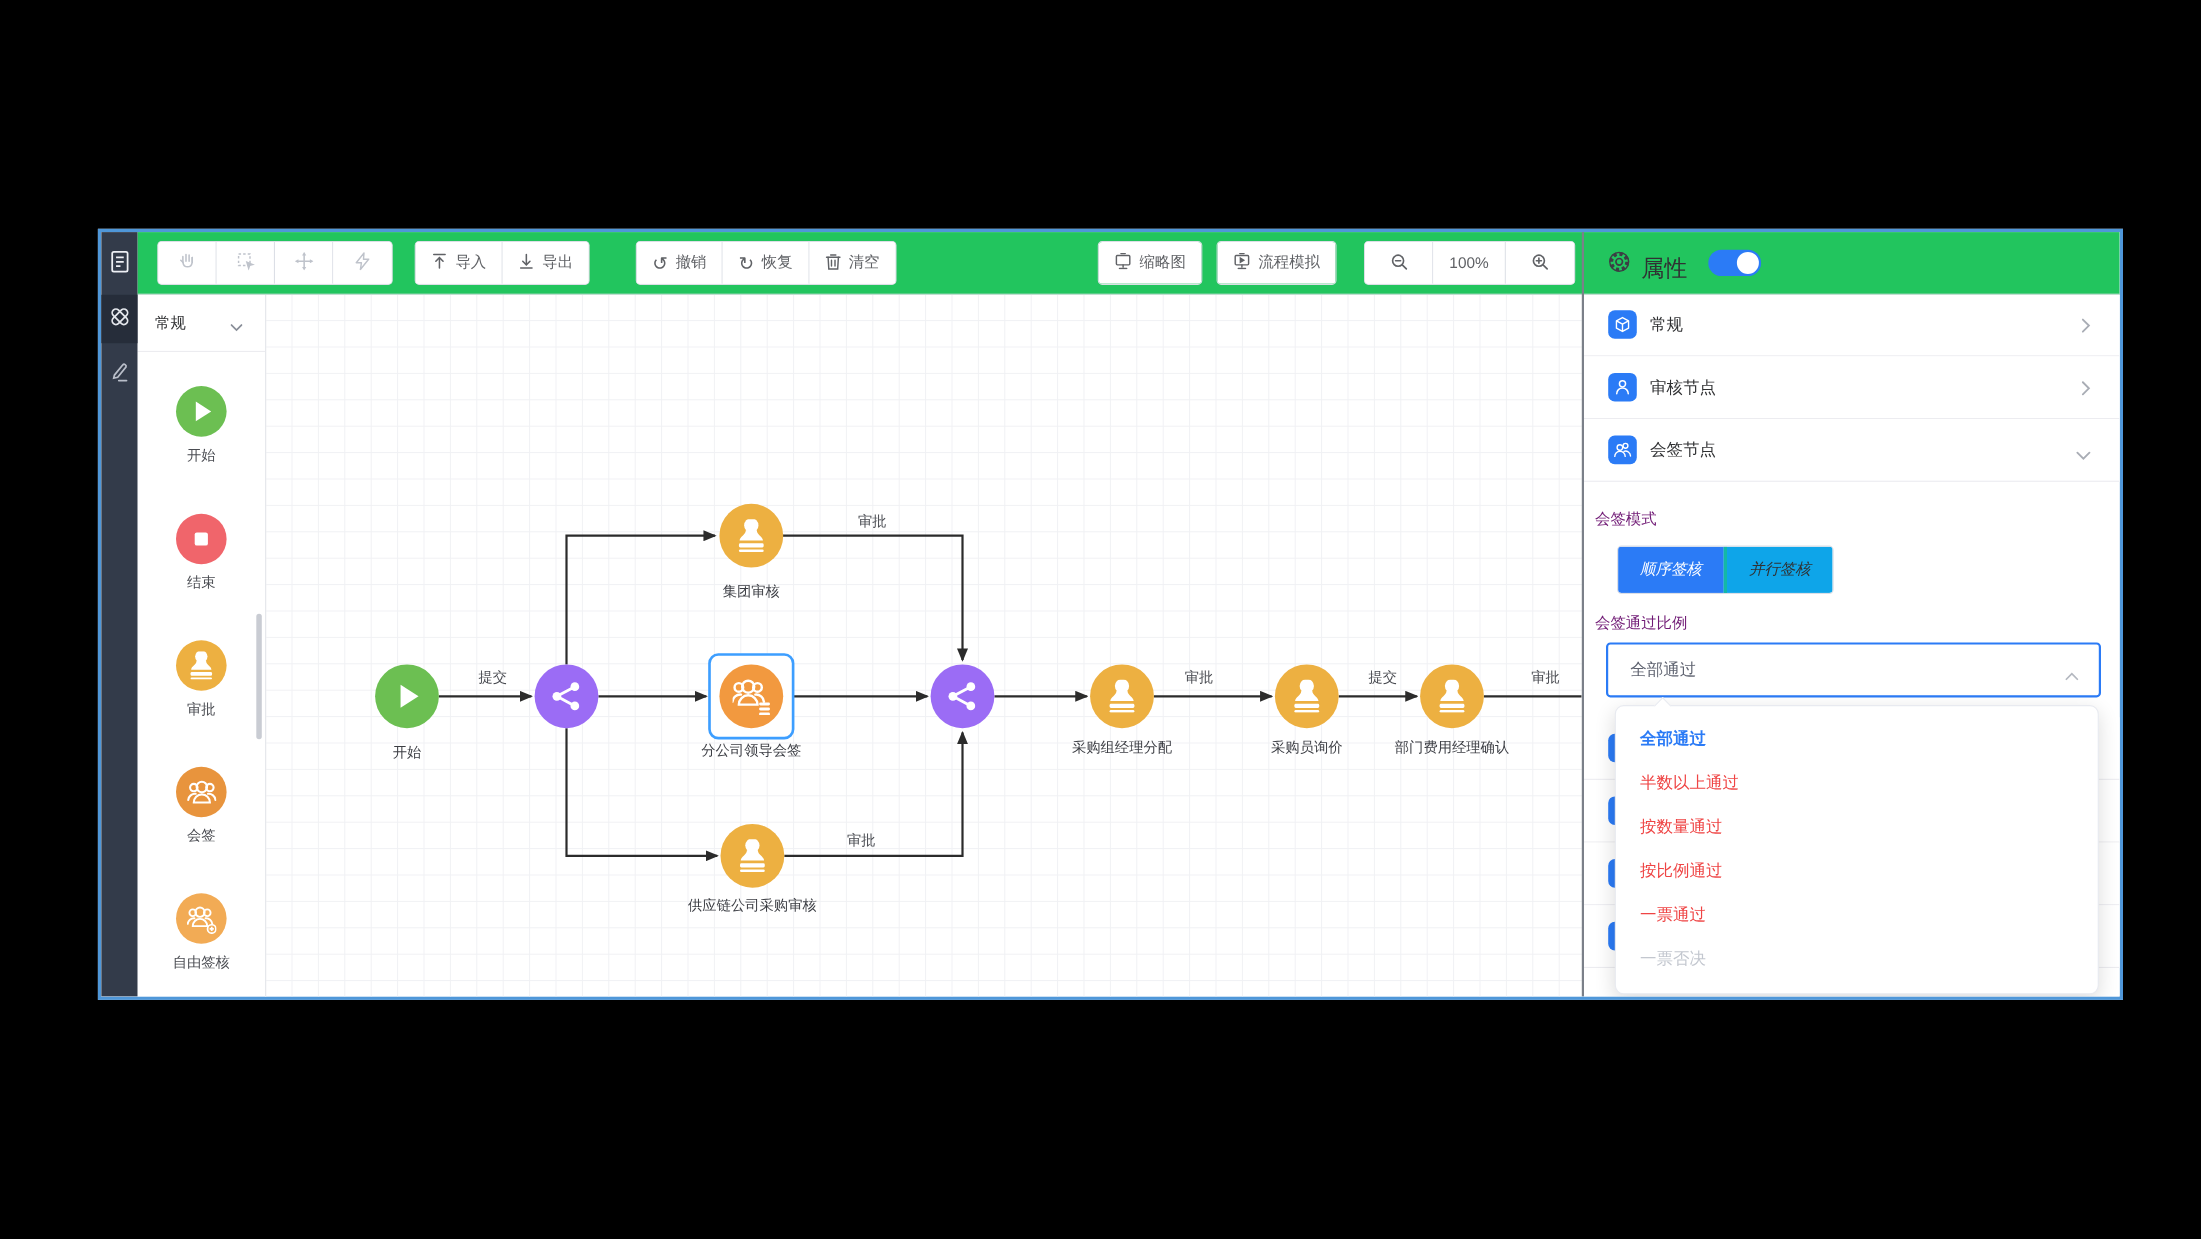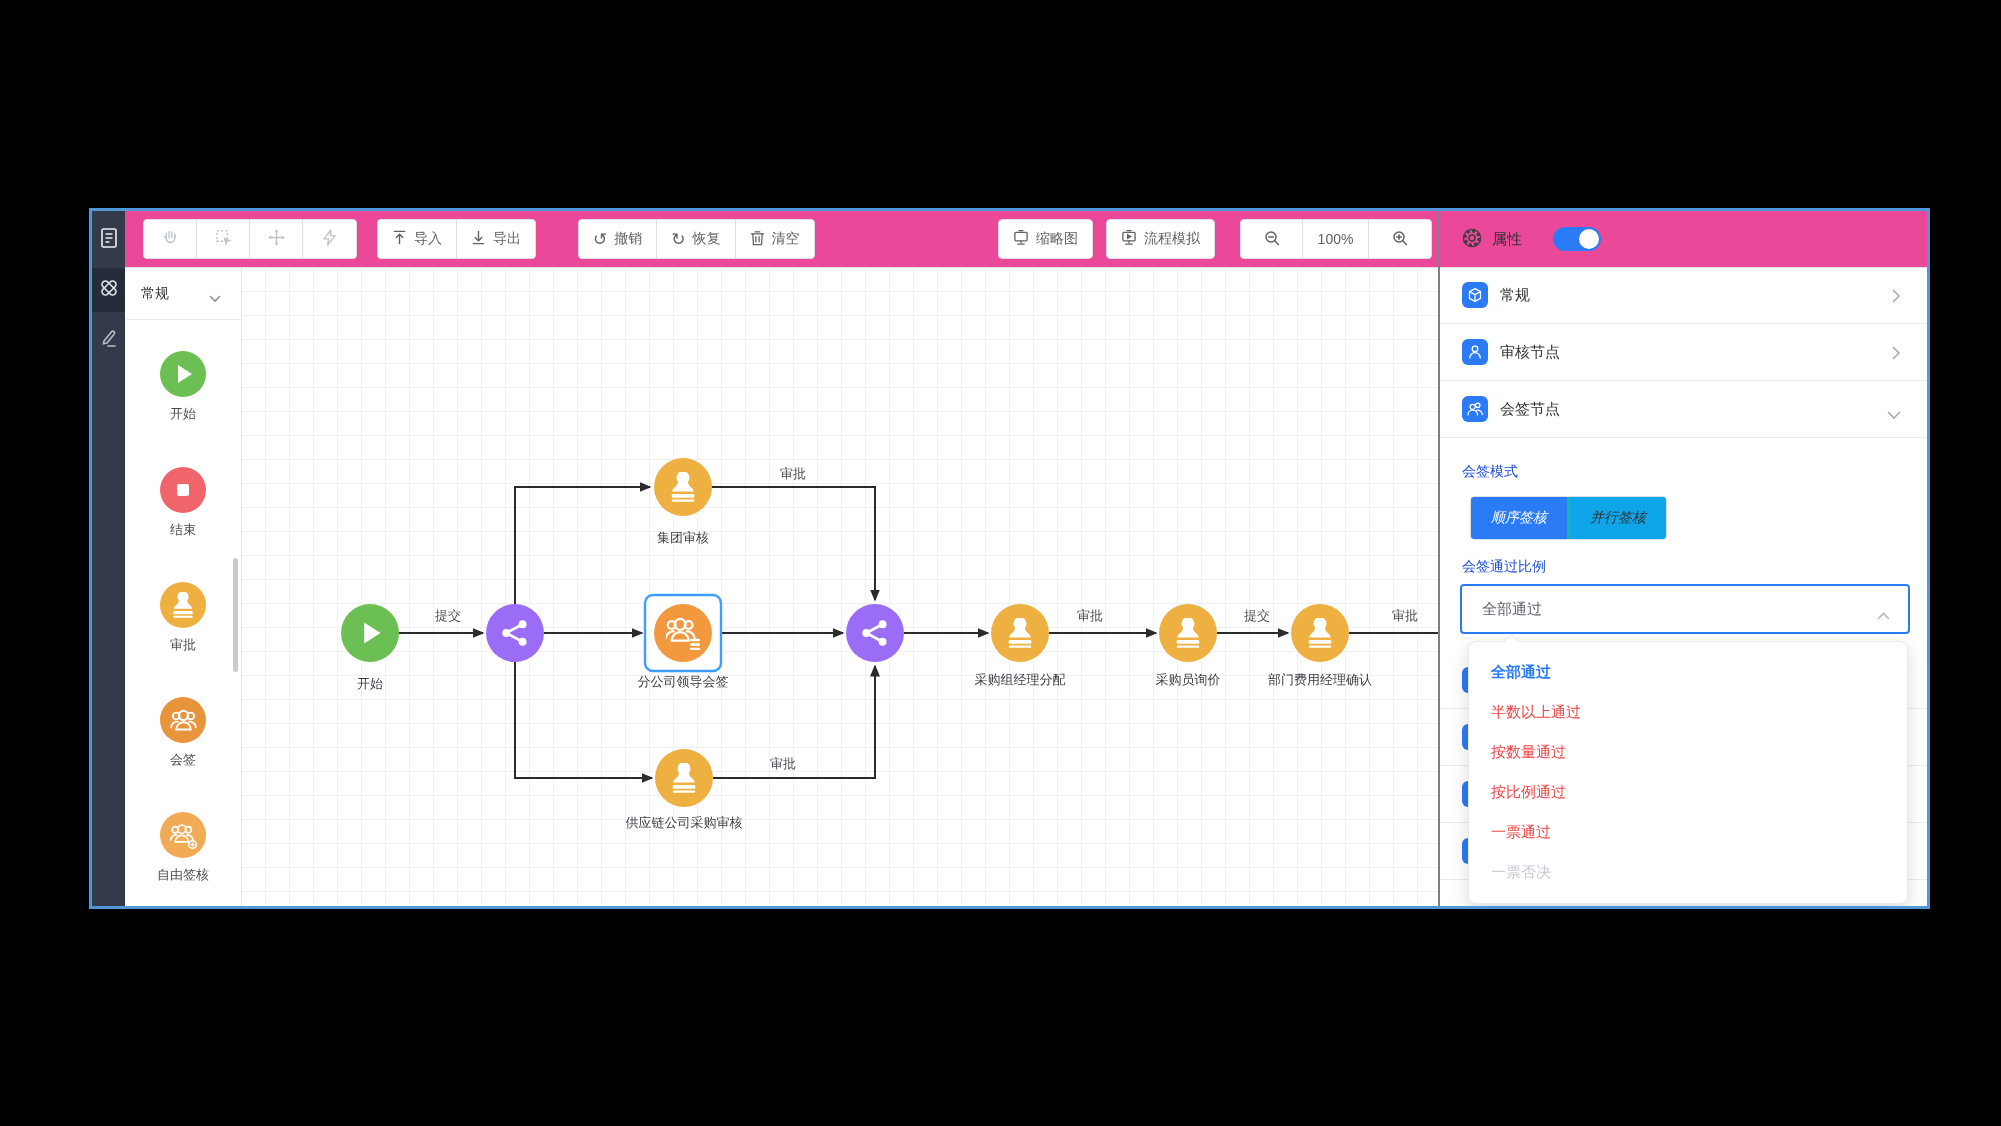--- a/index.html
+++ b/index.html
@@ -7,21 +7,21 @@
   .window{position:absolute;left:89px;top:208px;width:1841px;height:701px;background:#fff;
     border:3px solid #4f97d9;box-sizing:border-box;overflow:hidden;}
   .win-inner{position:absolute;left:0;top:0;right:0;bottom:0;}
 
   
   .side-rail{position:absolute;left:0;top:0;width:33px;height:100%;background:#333b4a;z-index:30;}
   .rail-item{position:absolute;left:0;width:33px;height:44px;display:flex;align-items:center;justify-content:center;}
   .rail-item.sel{background:#262d3a;}
 
   
-  .topbar{position:absolute;left:33px;top:0;right:0;height:56px;background:#ec4899;border-bottom:1px solid #dfe1e7;z-index:20;}
+  .topbar{position:absolute;left:33px;top:0;right:0;height:56px;background:#22c55e;border-bottom:1px solid #dfe1e7;z-index:20;}
   .tgroup{position:absolute;top:8px;display:flex;background:#fff;border:1px solid #dcdfe6;border-radius:4px;overflow:hidden;}
   .tbtn{height:38px;display:flex;align-items:center;justify-content:center;gap:7px;
     font-size:14px;color:#606266;background:#fff;border:none;border-right:1px solid #dcdfe6;cursor:pointer;padding:0 14px;box-sizing:border-box;}
   .tbtn:last-child{border-right:none;}
   .tbtn.icon-only{width:53px;padding:0;}
   .uglyph{font-size:17px;line-height:1;color:#606266;}
 
   
   .palette{position:absolute;left:33px;top:56px;width:116px;bottom:0;background:#fff;border-right:1px solid #e4e6ea;z-index:10;}
   .pal-head{position:absolute;left:0;top:0;width:100%;height:53px;border-bottom:1px solid #ececf0;box-sizing:border-box;}
@@ -38,29 +38,29 @@
     background-size:24px 24px;}
   .canvas svg{position:absolute;left:0;top:0;}
   .node-label{font-size:13px;fill:#3c3e44;}
   .edge-label{font-size:13px;fill:#4a4c52;}
 
   
   .v-divider{position:absolute;left:1346px;top:0;width:2px;bottom:0;background:#7b8089;z-index:40;}
 
   
   .panel-header{position:absolute;left:1348px;top:0;right:0;height:56px;z-index:25;}
-  .panel-title{position:absolute;left:52px;top:19px;font-size:15px;color:#303133;}
+  .panel-title{position:absolute;left:52px;top:19px;font-size:21px;color:#303133;}
   .toggle{position:absolute;left:113px;top:16px;width:48px;height:24px;border-radius:12px;background:#2b7bf6;cursor:pointer;}
   .toggle .knob{position:absolute;right:2px;top:2px;width:20px;height:20px;border-radius:50%;background:#fff;}
   .panel{position:absolute;left:1348px;top:56px;right:0;bottom:0;background:#fff;z-index:10;}
   .sec-row{position:absolute;left:0;width:100%;height:57px;border-bottom:1px solid #ececf0;box-sizing:border-box;cursor:pointer;background:#fff;}
   .sec-icon{position:absolute;left:22px;top:15px;width:26px;height:26px;border-radius:6px;background:#2b7bf6;display:flex;align-items:center;justify-content:center;}
   .sec-label{position:absolute;left:60px;top:19px;font-size:15px;color:#303133;font-weight:500;}
   .sec-chev{position:absolute;right:26px;top:22px;}
-  .form-label{position:absolute;left:22px;font-size:14px;color:#1d4ed8;}
+  .form-label{position:absolute;left:10px;font-size:14px;color:#701a75;}
   .seg{position:absolute;left:30px;top:229px;display:flex;border-radius:4px;overflow:hidden;border:1px solid #dcdfe6;font-style:italic;}
   .seg-btn{height:42px;padding:0 20px;display:flex;align-items:center;font-size:14px;cursor:pointer;box-sizing:border-box;}
   .seg-btn.active{background:#2b7bf6;color:#fff;}
   .seg-btn.plain{background:#0ea5e9;color:#303133;border-left:3px solid #14b8a6;}
   .select{position:absolute;left:20px;top:317px;width:450px;height:50px;border:2px solid #2b7bf6;border-radius:4px;
     box-sizing:border-box;background:#fff;cursor:pointer;}
   .select-value{position:absolute;left:20px;top:14px;font-size:15px;color:#5f6370;}
   .select-chev{position:absolute;right:18px;top:20px;}
   .hidden-row{position:absolute;left:0;width:100%;height:57px;border-bottom:1px solid #ececf0;box-sizing:border-box;background:#fff;}
   .dropdown{position:absolute;left:28px;top:374px;width:440px;height:263px;background:#fff;border:1px solid #e8eaf0;

